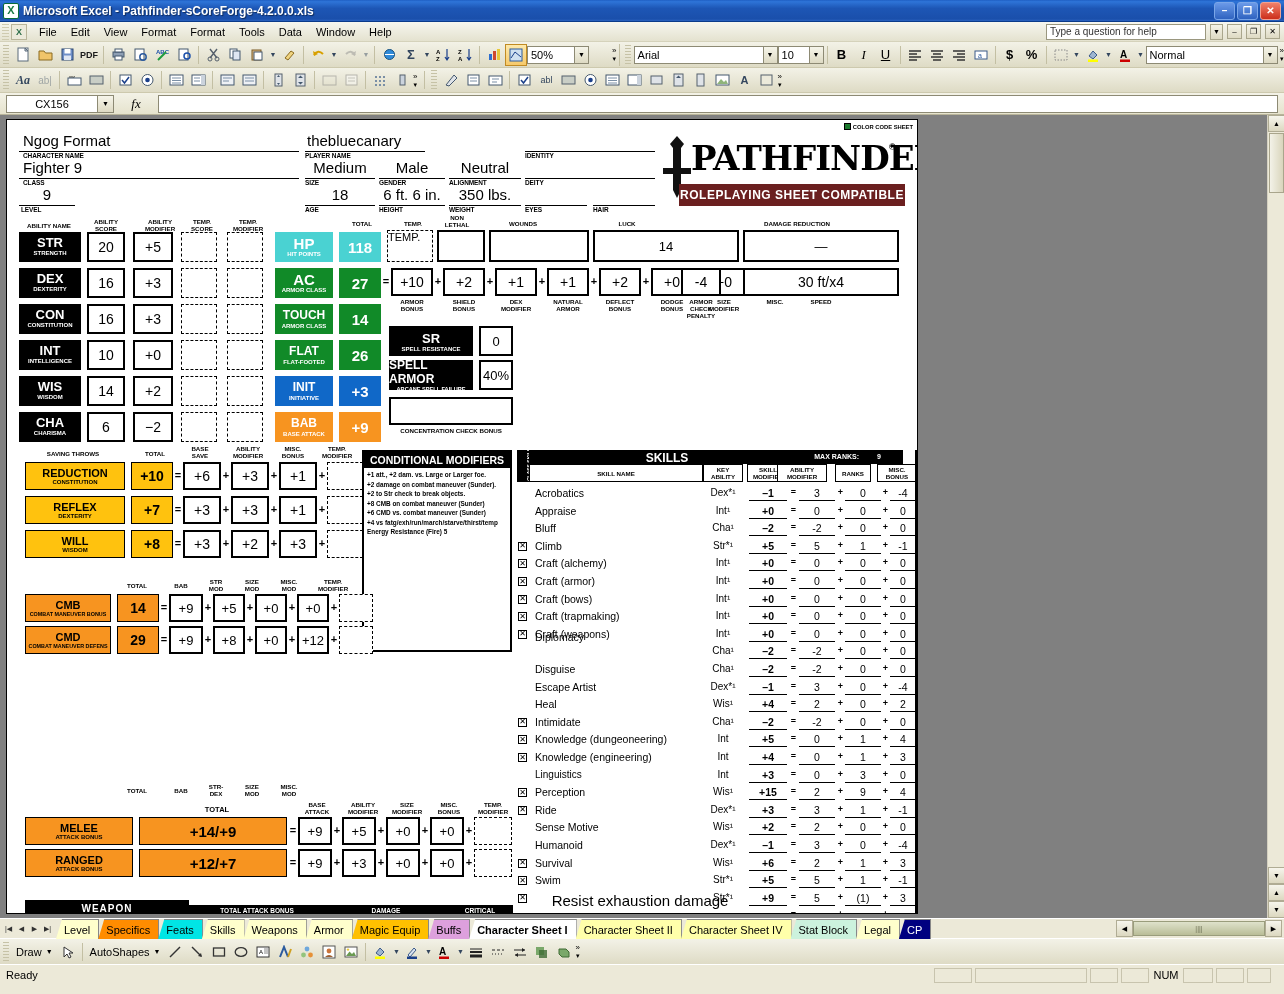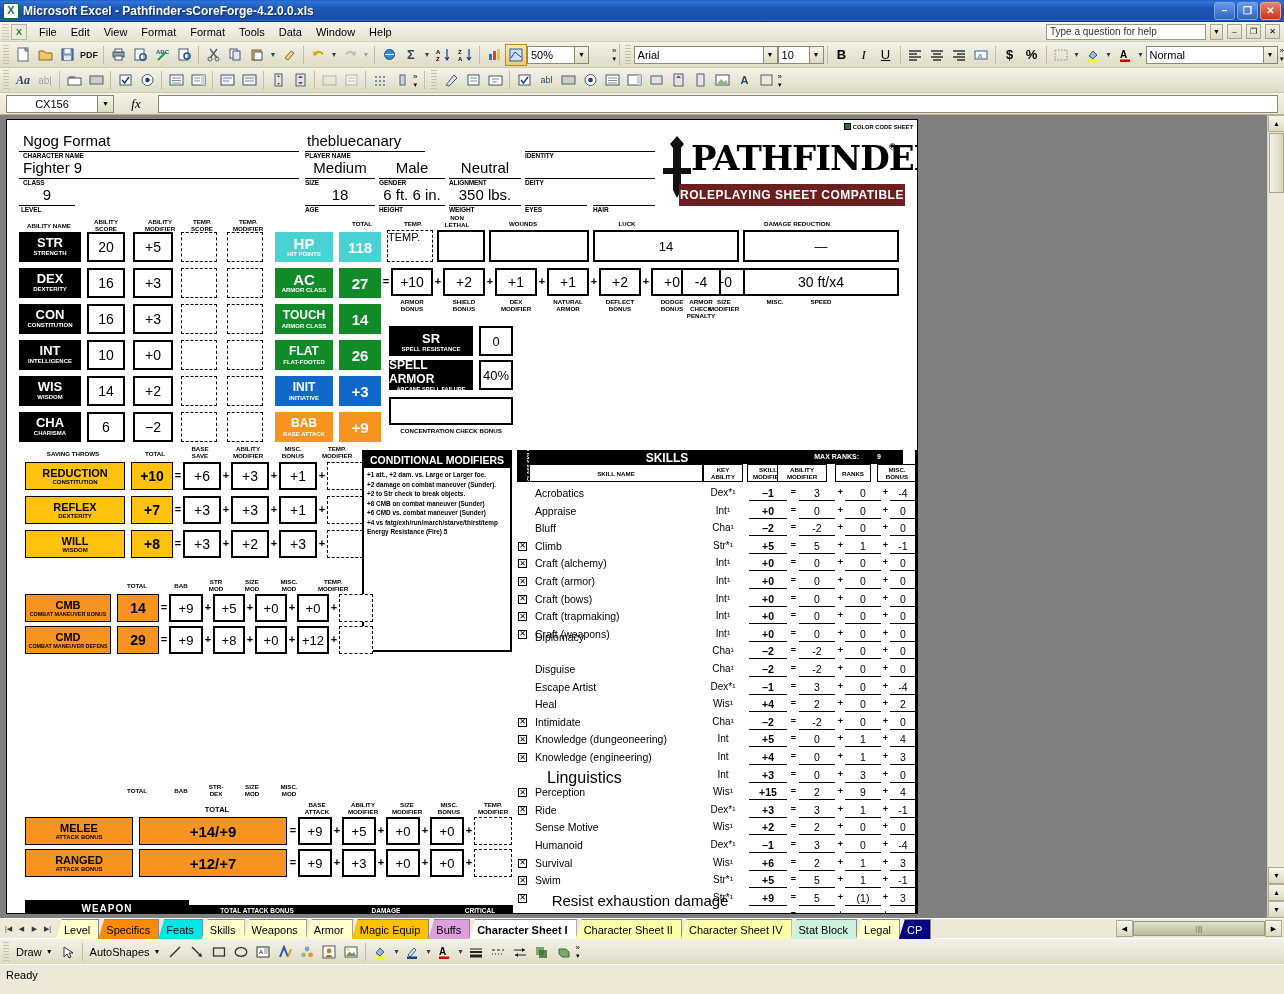--- a/index.html
+++ b/index.html
@@ -1120,21 +1120,21 @@
           <div style="position:absolute;left:511px;top:633px;width:9px;height:9px;border:1px solid #000;display:flex;align-items:center;justify-content:center;font-size:8px;line-height:8px">✕</div>
           <div style="position:absolute;left:528px;top:631px;width:168px;font-size:10.5px;white-space:pre">Knowledge (engineering)</div>
           <div style="position:absolute;left:694px;top:631px;width:44px;font-size:10px;text-align:center">Int</div>
           <div style="position:absolute;left:742px;top:631px;width:38px;font-size:10.5px;font-weight:bold;text-align:center;border-bottom:1px solid #000;padding-bottom:1px">+4</div>
           <div style="position:absolute;left:782px;top:631px;width:9px;font-size:9px;font-weight:bold;text-align:center">=</div>
           <div style="position:absolute;left:792px;top:631px;width:36px;font-size:10.5px;text-align:center;border-bottom:1px solid #000;padding-bottom:1px">0</div>
           <div style="position:absolute;left:829px;top:631px;width:9px;font-size:9px;font-weight:bold;text-align:center">+</div>
           <div style="position:absolute;left:838px;top:631px;width:36px;font-size:10.5px;text-align:center;border-bottom:1px solid #000;padding-bottom:1px">1</div>
           <div style="position:absolute;left:874px;top:631px;width:9px;font-size:9px;font-weight:bold;text-align:center">+</div>
           <div style="position:absolute;left:883px;top:631px;width:26px;font-size:10.5px;text-align:center;border-bottom:1px solid #000;padding-bottom:1px">3</div>
-          <div style="position:absolute;left:540px;top:648.6px;width:168px;font-size:16px;white-space:pre">Linguistics</div>
+          <div style="position:absolute;left:528px;top:648.6px;width:168px;font-size:10px;white-space:pre">Linguistics</div>
           <div style="position:absolute;left:694px;top:648.6px;width:44px;font-size:10px;text-align:center">Int</div>
           <div style="position:absolute;left:742px;top:648.6px;width:38px;font-size:10.5px;font-weight:bold;text-align:center;border-bottom:1px solid #000;padding-bottom:1px">+3</div>
           <div style="position:absolute;left:782px;top:648.6px;width:9px;font-size:9px;font-weight:bold;text-align:center">=</div>
           <div style="position:absolute;left:792px;top:648.6px;width:36px;font-size:10.5px;text-align:center;border-bottom:1px solid #000;padding-bottom:1px">0</div>
           <div style="position:absolute;left:829px;top:648.6px;width:9px;font-size:9px;font-weight:bold;text-align:center">+</div>
           <div style="position:absolute;left:838px;top:648.6px;width:36px;font-size:10.5px;text-align:center;border-bottom:1px solid #000;padding-bottom:1px">3</div>
           <div style="position:absolute;left:874px;top:648.6px;width:9px;font-size:9px;font-weight:bold;text-align:center">+</div>
           <div style="position:absolute;left:883px;top:648.6px;width:26px;font-size:10.5px;text-align:center;border-bottom:1px solid #000;padding-bottom:1px">0</div>
           <div style="position:absolute;left:511px;top:668.2px;width:9px;height:9px;border:1px solid #000;display:flex;align-items:center;justify-content:center;font-size:8px;line-height:8px">✕</div>
           <div style="position:absolute;left:528px;top:666.2px;width:168px;font-size:10.5px;white-space:pre">Perception</div>
@@ -1407,13 +1407,23 @@
       </svg>
     </div>
   <div style="display:flex;flex-direction:column;align-items:center;margin-right:4px">
     <div style="font-size:8px">»</div>
     <div style="font-size:7px">▾</div>
   </div>
 </div>
 
 <div id="statusbar">
   <div>Ready</div>
+  <div style="margin-left:auto;display:flex;align-items:center;padding-right:10px">
+    <div class="sb-cell" style="width:38px"></div>
+    <div class="sb-cell" style="width:112px"></div>
+    <div class="sb-cell" style="width:28px"></div>
+    <div class="sb-cell" style="width:28px"></div>
+    <div class="sb-cell" style="width:28px;border:none">NUM</div>
+    <div class="sb-cell" style="width:30px"></div>
+    <div class="sb-cell" style="width:28px"></div>
+    <div class="sb-cell" style="width:24px"></div>
+  </div>
 </div>
 
 </body></html>

